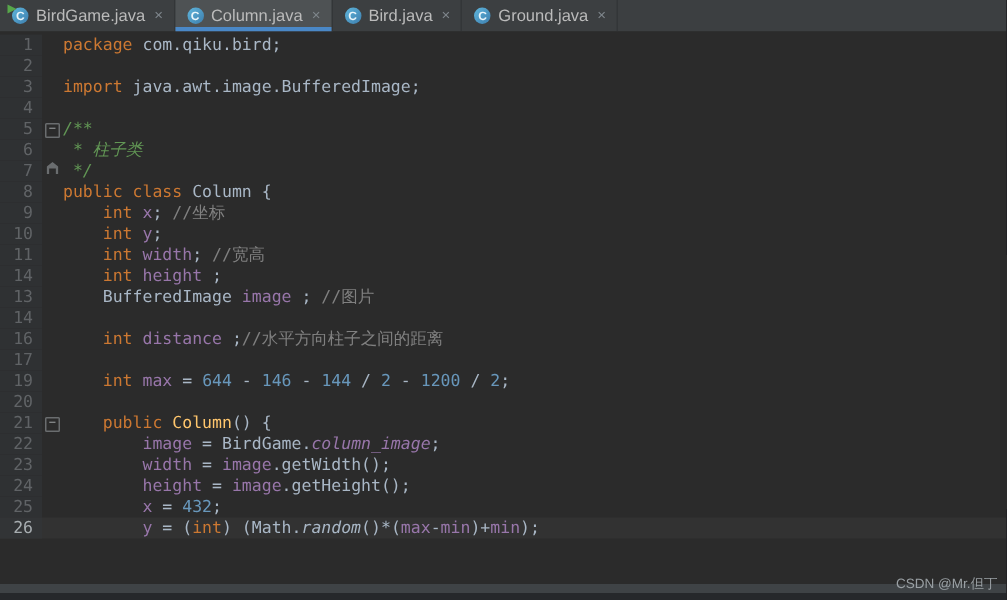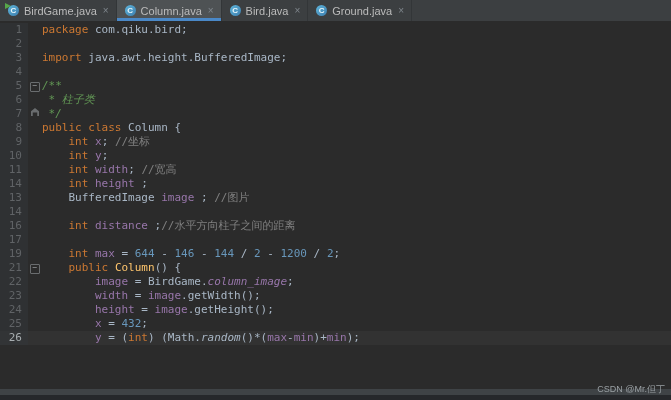--- a/index.html
+++ b/index.html
@@ -81,21 +81,21 @@
           <span class="code"><span class="kw">package</span><span> com.qiku.bird;</span></span>
         </div>
         <div class="row">
           <span class="gut">2</span>
           <span class="fold"></span>
           <span class="code"></span>
         </div>
         <div class="row">
           <span class="gut">3</span>
           <span class="fold"></span>
-          <span class="code"><span class="kw">import</span><span> java.awt.height.BufferedImage;</span></span>
+          <span class="code"><span class="kw">import</span><span> java.awt.image.BufferedImage;</span></span>
         </div>
         <div class="row">
           <span class="gut">4</span>
           <span class="fold"></span>
           <span class="code"></span>
         </div>
         <div class="row">
           <span class="gut">5</span>
           <span class="fold"><span class="foldbox">−</span></span>
           <span class="code"><span class="doc">/**</span></span>
@@ -152,20 +152,25 @@
         </div>
         <div class="row">
           <span class="gut">17</span>
           <span class="fold"></span>
           <span class="code"></span>
         </div>
         <div class="row">
           <span class="gut">19</span>
           <span class="fold"></span>
           <span class="code"><span>    </span><span class="kw">int</span><span> </span><span class="fld">max</span><span> = </span><span class="num">644</span><span> - </span><span class="num">146</span><span> - </span><span class="num">144</span><span> / </span><span class="num">2</span><span> - </span><span class="num">1200</span><span> / </span><span class="num">2</span><span>;</span></span>
+        </div>
+        <div class="row">
+          <span class="gut">20</span>
+          <span class="fold"></span>
+          <span class="code"></span>
         </div>
         <div class="row">
           <span class="gut">21</span>
           <span class="fold"><span class="foldbox">−</span></span>
           <span class="code"><span>    </span><span class="kw">public</span><span> </span><span class="mth">Column</span><span>() {</span></span>
         </div>
         <div class="row">
           <span class="gut">22</span>
           <span class="fold"></span>
           <span class="code"><span>        </span><span class="fld">image</span><span> = BirdGame.</span><span class="sfld">column_image</span><span>;</span></span>

